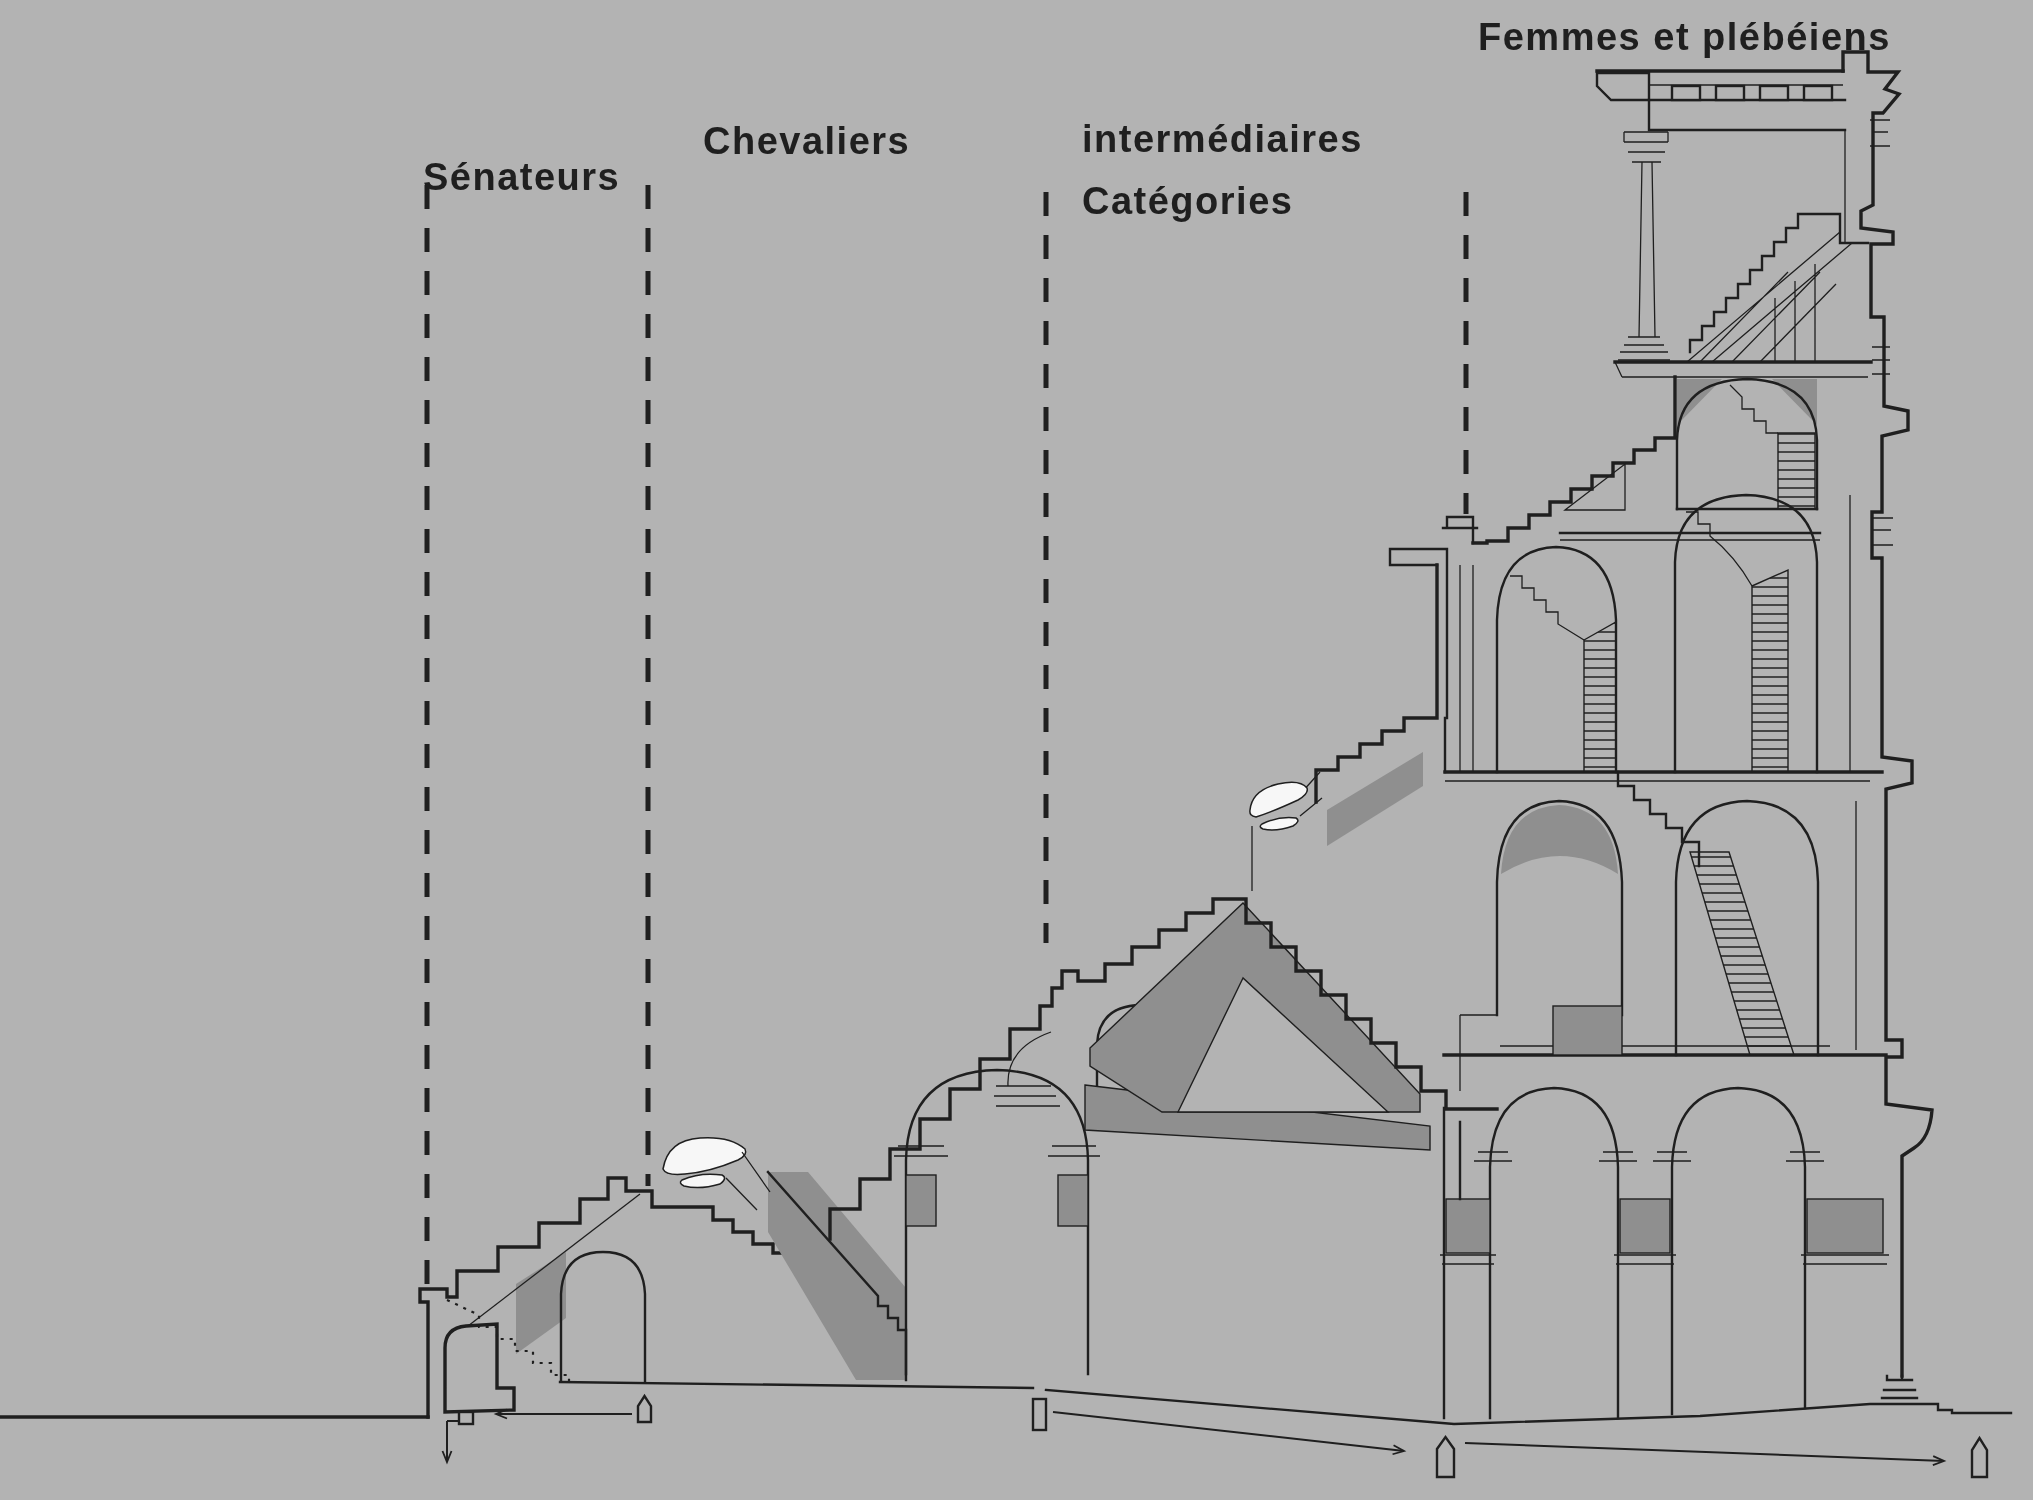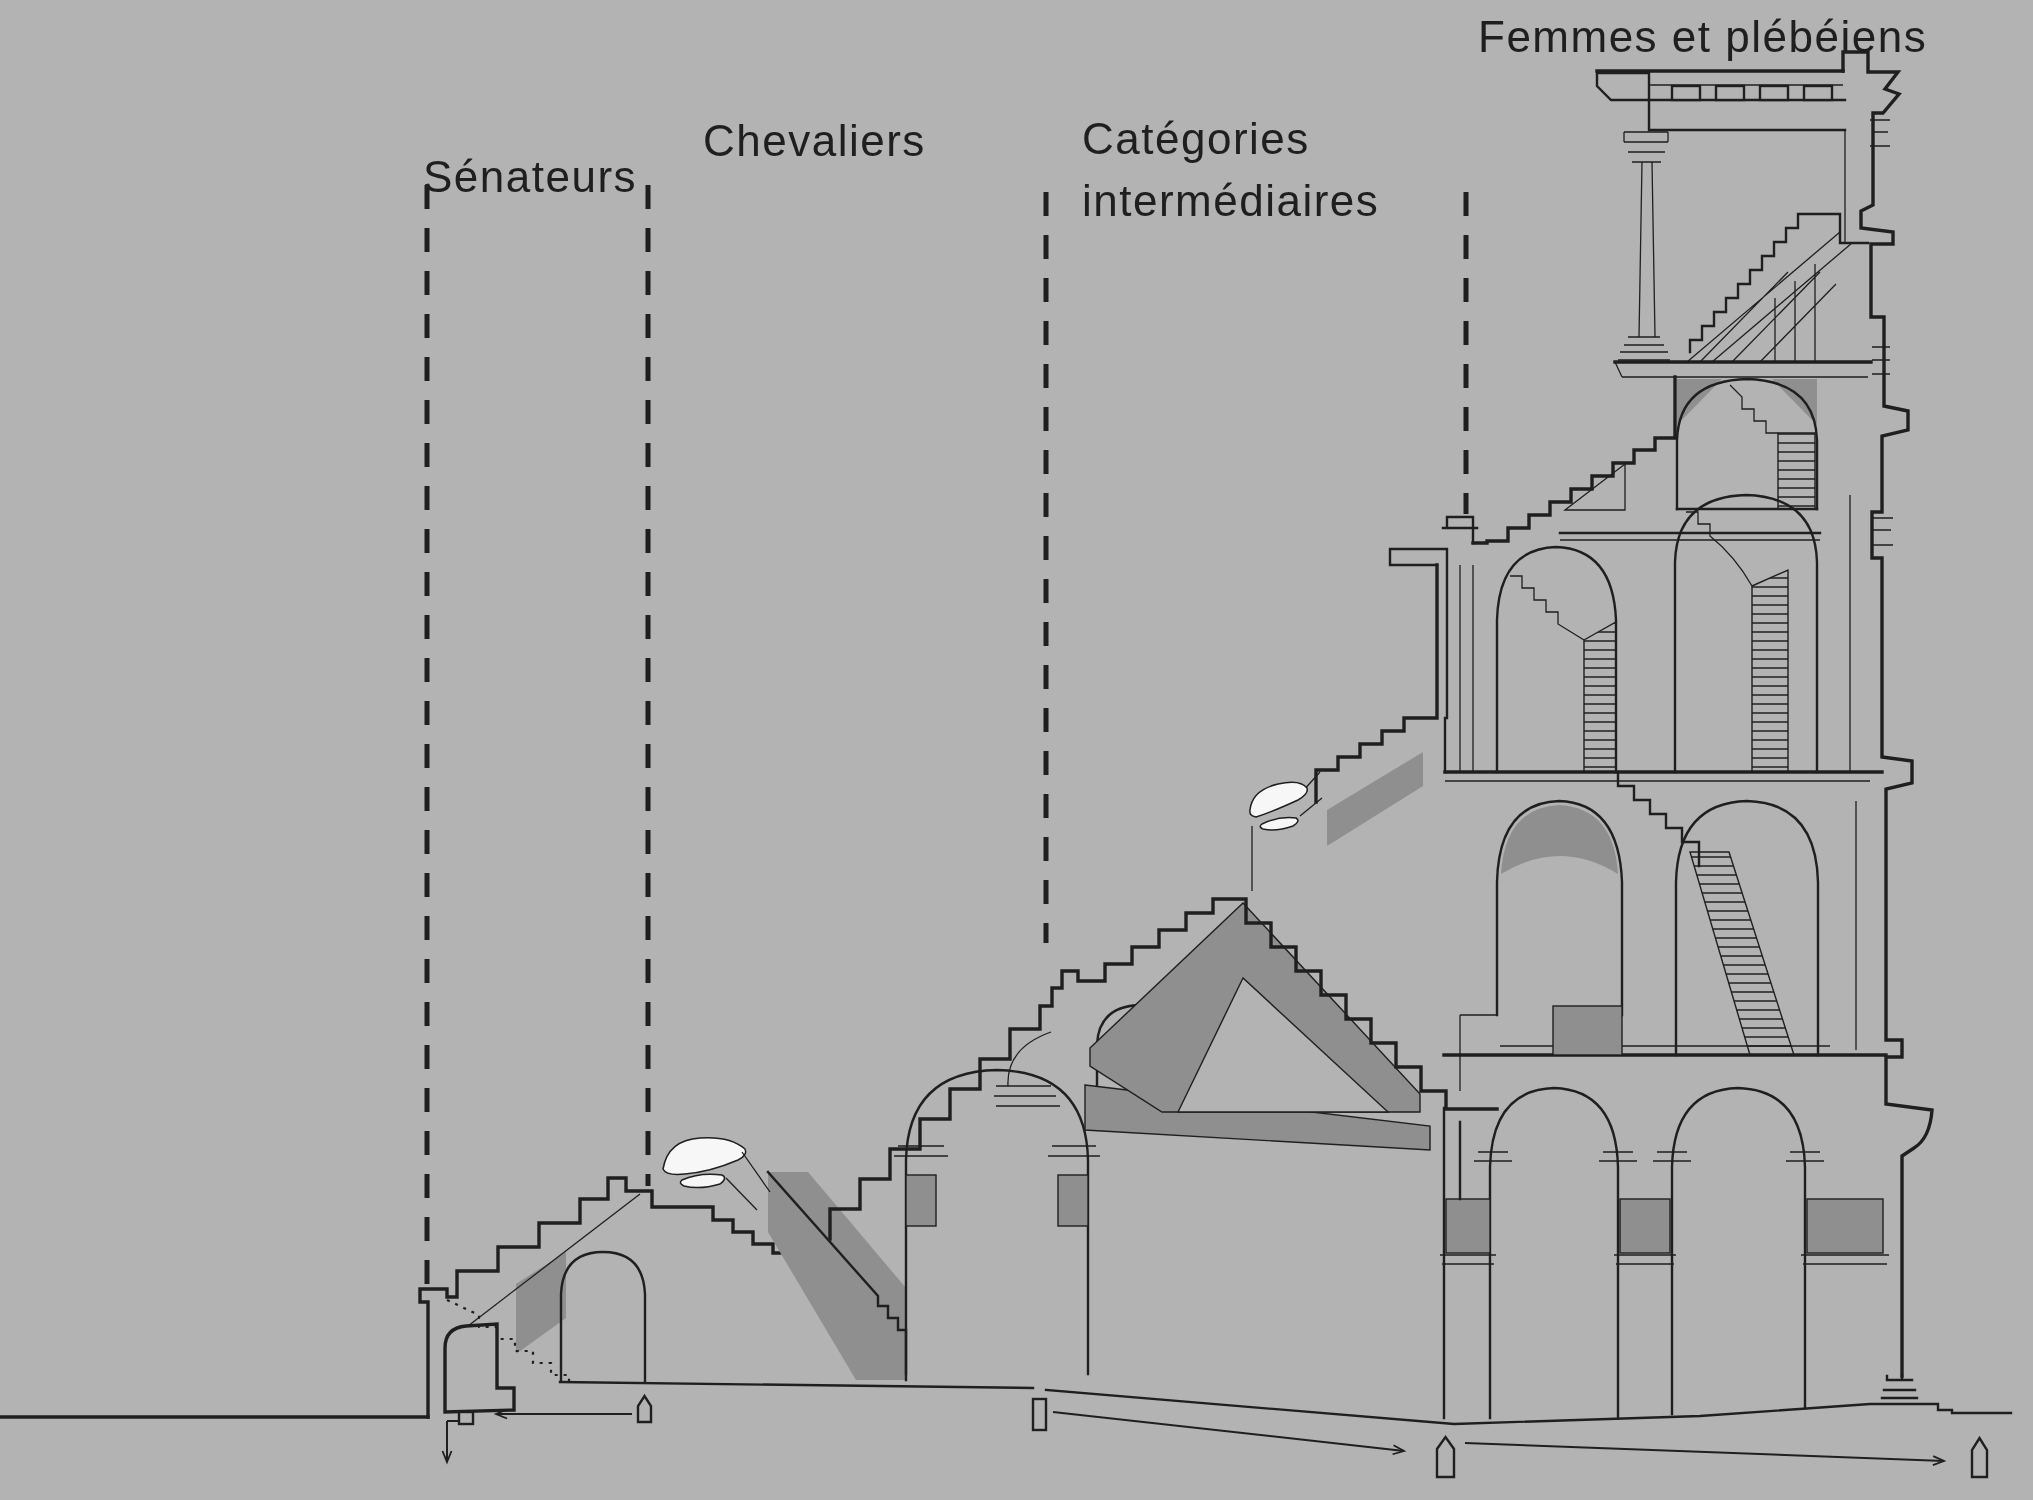--- a/index.html
+++ b/index.html
@@ -6,21 +6,21 @@
     --background:#b3b3b3; --line:#1f1f1f; --cut-fill:#8f8f8f; --figure-fill:#f7f7f7;
   }
   html,body{margin:0;padding:0;}
   body{
     width:2033px;height:1500px;position:relative;overflow:hidden;
     background:var(--background);
     font-family:"Liberation Sans", sans-serif;
   }
   #stage{position:absolute;left:0;top:0;}
   .lbl{
-    position:absolute;color:var(--line);font-size:44px;font-weight:400;
+    position:absolute;color:var(--line);font-size:38px;font-weight:700;
     letter-spacing:1.5px;line-height:62px;white-space:nowrap;
   }
   
   .s3{stroke:var(--line);stroke-width:3.4;fill:none;stroke-linecap:square;stroke-linejoin:miter;}
   .s2{stroke:var(--line);stroke-width:2.4;fill:none;stroke-linecap:square;stroke-linejoin:miter;}
   .thin{stroke:var(--line);stroke-width:1.3;fill:none;}
   .cut{fill:var(--cut-fill);stroke:var(--line);stroke-width:1.4;}
   .cutp{fill:var(--cut-fill);stroke:none;}
   .bgf{fill:var(--background);}
   .white{fill:var(--figure-fill);stroke:var(--line);stroke-width:1.5;}
@@ -202,18 +202,18 @@
   </g>
 </svg>
 
 <div class="lbl" style="left:423px; top:112px;margin-top:34px;">
   <span>Sénateurs</span>
 </div>
 <div class="lbl" style="left:703px; top:110px;">
   <span>Chevaliers</span>
 </div>
 <div class="lbl" style="left:1082px; top:108px;">
+  <div>intermédiaires</div>
   <div>Catégories</div>
-  <div>intermédiaires</div>
 </div>
 <div class="lbl" style="left:1478px; top:6px;">
   <span>Femmes et plébéiens</span>
 </div>
 
 </body></html>

